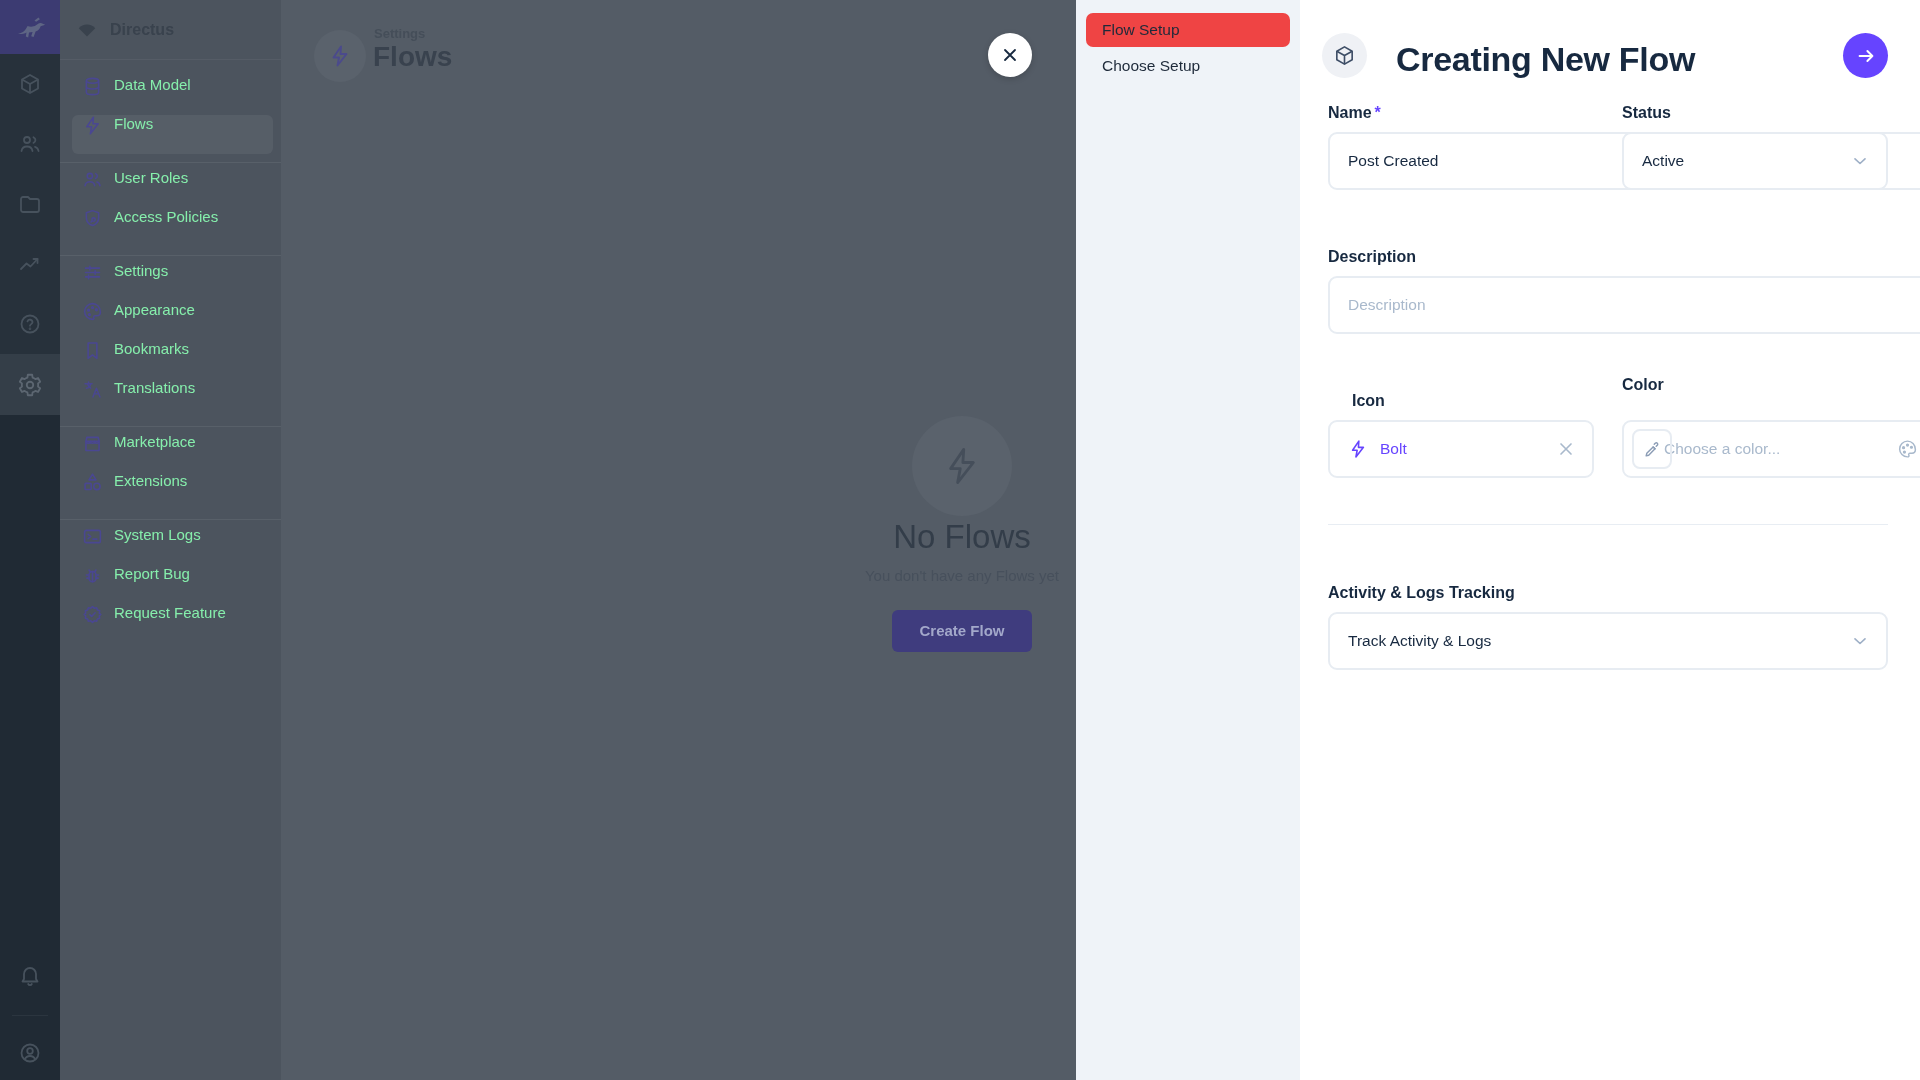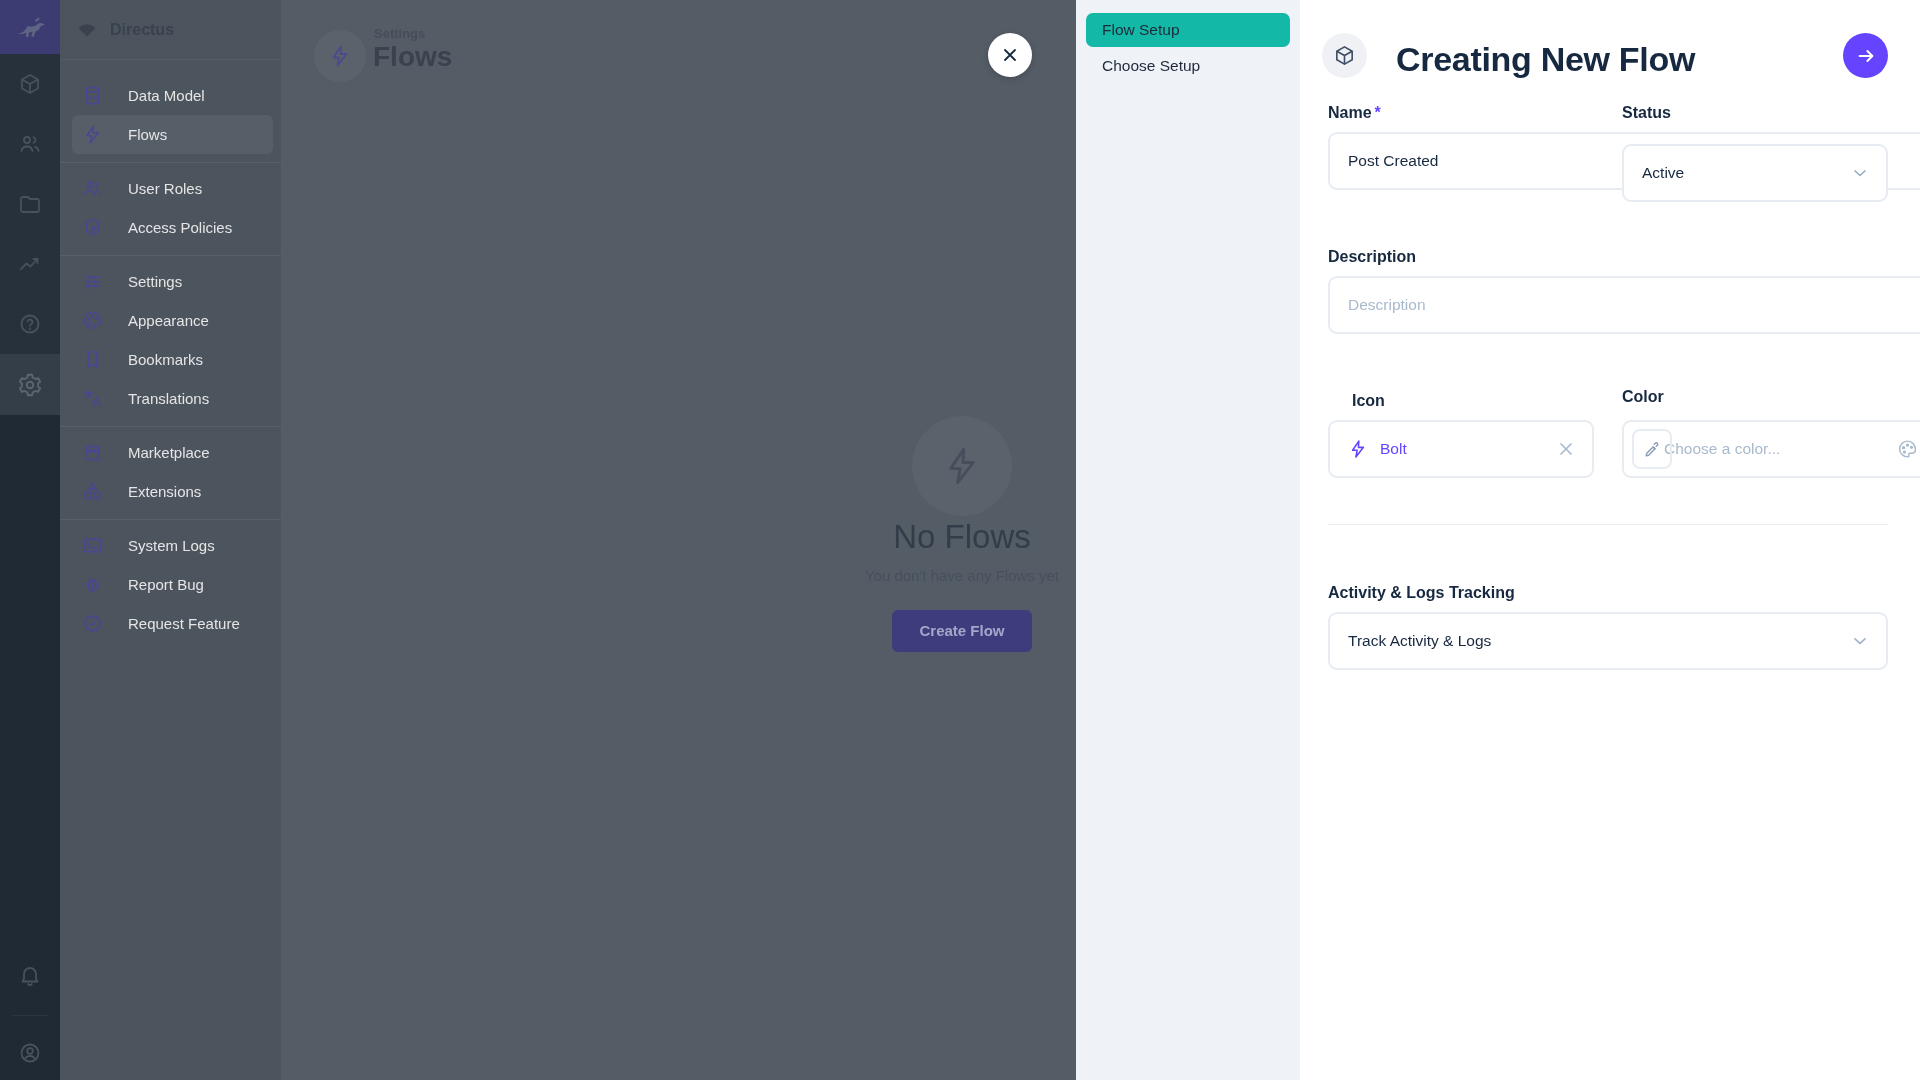--- a/index.html
+++ b/index.html
@@ -16,21 +16,21 @@
   .bar-bottom { position:absolute; left:0; bottom:0; width:60px; }
   .bar-divider { height:1px; background:#2B353F; margin:10px 12px; }
 
   
   .sidebar { position:absolute; left:60px; top:0; width:221px; height:1080px; background:#4C545E; z-index:1; }
   .sb-header { height:60px; display:flex; align-items:center; gap:12px; padding-left:16px; border-bottom:1px solid rgba(255,255,255,0.05); color:#39424D; }
   .sb-title { font-size:16px; font-weight:700; color:#39424D; }
   .sb-nav { padding-top:10px; }
   .sb-group { list-style:none; padding:6px 0; }
   .sb-group + .sb-group { border-top:1px solid rgba(255,255,255,0.07); margin-top:2px; }
-  .sb-item { height:39px; margin:0 8px 0 12px; display:flex; align-items:center; gap:25px; padding-left:10px; border-radius:6px; color:#e5e5e5; }
+  .sb-item { height:39px; margin:0 8px 0 12px; display:flex; align-items:flex-start; gap:11px; padding-left:10px; border-radius:6px; color:#86efac; }
   .sb-item.active { background:rgba(255,255,255,0.06); }
   .sb-item .ic { color:#4A4792; flex:0 0 auto; }
   .sb-item .lb { font-size:15px; font-weight:500; }
 
   
   .main { position:absolute; left:281px; top:0; right:0; height:1080px; background:#545C66; z-index:1; }
   .title-circle { position:absolute; left:33px; top:30px; width:52px; height:52px; border-radius:50%; background:#5A626C; display:flex; align-items:center; justify-content:center; color:#4B4A8C; }
   .eyebrow { position:absolute; left:93px; top:26px; font-size:13px; font-weight:700; color:#454E59; }
   .page-title { position:absolute; left:92px; top:41px; font-size:28px; font-weight:700; color:#39424E; }
   .empty { position:absolute; left:401px; top:416px; width:560px; text-align:center; }
@@ -39,21 +39,21 @@
   .empty-sub { margin-top:11px; font-size:15px; color:#47505C; }
   .empty-btn { margin-top:26px; display:inline-block; width:140px; height:42px; line-height:42px; border-radius:6px; background:#3F3C7E; color:#A3A8CA; font-size:15px; font-weight:700; text-align:center; }
 
   
   .drawer-overlay { position:absolute; left:0; top:0; width:1076px; height:1080px; z-index:2; background:transparent; }
 
   
   .close-btn { position:absolute; left:988px; top:33px; width:44px; height:44px; border-radius:50%; background:#FFFFFF; z-index:4; display:flex; align-items:center; justify-content:center; color:#172940; box-shadow:0 2px 6px rgba(0,0,0,0.18); cursor:pointer; }
   .drawer-nav { position:absolute; left:1076px; top:0; width:224px; height:1080px; background:#EFF3F8; z-index:3; padding:13px 10px 0 10px; }
   .dn-item { height:34px; display:flex; align-items:center; padding-left:16px; border-radius:7px; color:#1E2A3A; font-size:15.5px; font-weight:500; margin-bottom:2px; }
-  .dn-item.active { background:#14b8a6; }
+  .dn-item.active { background:#ef4444; }
   .drawer-main { position:absolute; left:1300px; top:0; width:620px; height:1080px; background:#FFFFFF; z-index:3; }
 
   .dh-circle { position:absolute; left:22px; top:33px; width:45px; height:45px; border-radius:50%; background:#EFF1F5; display:flex; align-items:center; justify-content:center; color:#3E4E66; }
   .dh-title { position:absolute; left:96px; top:40px; font-size:34px; font-weight:700; color:#172940; letter-spacing:-0.3px; }
   .dh-go { position:absolute; left:543px; top:33px; width:45px; height:45px; border-radius:50%; background:#6644FF; display:flex; align-items:center; justify-content:center; color:#FFFFFF; cursor:pointer; }
 
   .f-label { position:absolute; font-size:16px; font-weight:700; color:#172940; }
   .req { color:#6644FF; margin-left:3px; }
   .field { position:absolute; height:58px; border:2px solid #E7ECF2; border-radius:9px; background:#fff; display:flex; align-items:center; padding:0 18px; font-size:15.5px; color:#172940; }
   input.field { width:100%; outline:none; font-family:"Liberation Sans", sans-serif; }
@@ -63,25 +63,25 @@
   .divider { position:absolute; left:28px; width:560px; height:1px; background:#E8EDF3; }
   .icon-val { color:#6644FF; font-size:15.5px; font-weight:500; margin-left:12px; }
   .x-btn { position:absolute; right:16px; top:50%; transform:translateY(-50%); color:#A9B9CC; cursor:pointer; }
   .eyedrop-btn { position:absolute; left:8px; top:7px; width:40px; height:40px; border:2px solid #E7ECF2; border-radius:8px; display:flex; align-items:center; justify-content:center; color:#8B9CB5; cursor:pointer; }
   .color-ph { margin-left:40px; color:#A9B9CC; }
   .palette-btn { position:absolute; right:14px; top:50%; transform:translateY(-50%); color:#A9B9CC; cursor:pointer; }
 
   .pos-name-label { left:28px; top:104px; }
   .pos-status-label { left:322px; top:104px; }
   .pos-name-field { left:28px; top:132px; width:266px; }
-  .pos-status-field { left:322px; top:144px; width:266px; }
+  .pos-status-field { left:322px; top:132px; width:266px; }
   .pos-desc-label { left:28px; top:248px; }
   .pos-desc-field { left:28px; top:276px; width:560px; }
   .pos-icon-label { left:28px; top:392px;margin-left:24px; }
-  .pos-color-label { left:322px; top:388px; }
+  .pos-color-label { left:322px; top:376px; }
   .pos-icon-field { left:28px; top:420px; width:266px; }
   .pos-color-field { left:322px; top:420px; width:312px; padding:0; }
   .pos-div { top:524px; }
   .pos-track-label { left:28px; top:584px; }
   .pos-track-field { left:28px; top:612px; width:560px; }
 </style>
 </head>
 <body>
 
 <div class="module-bar">

